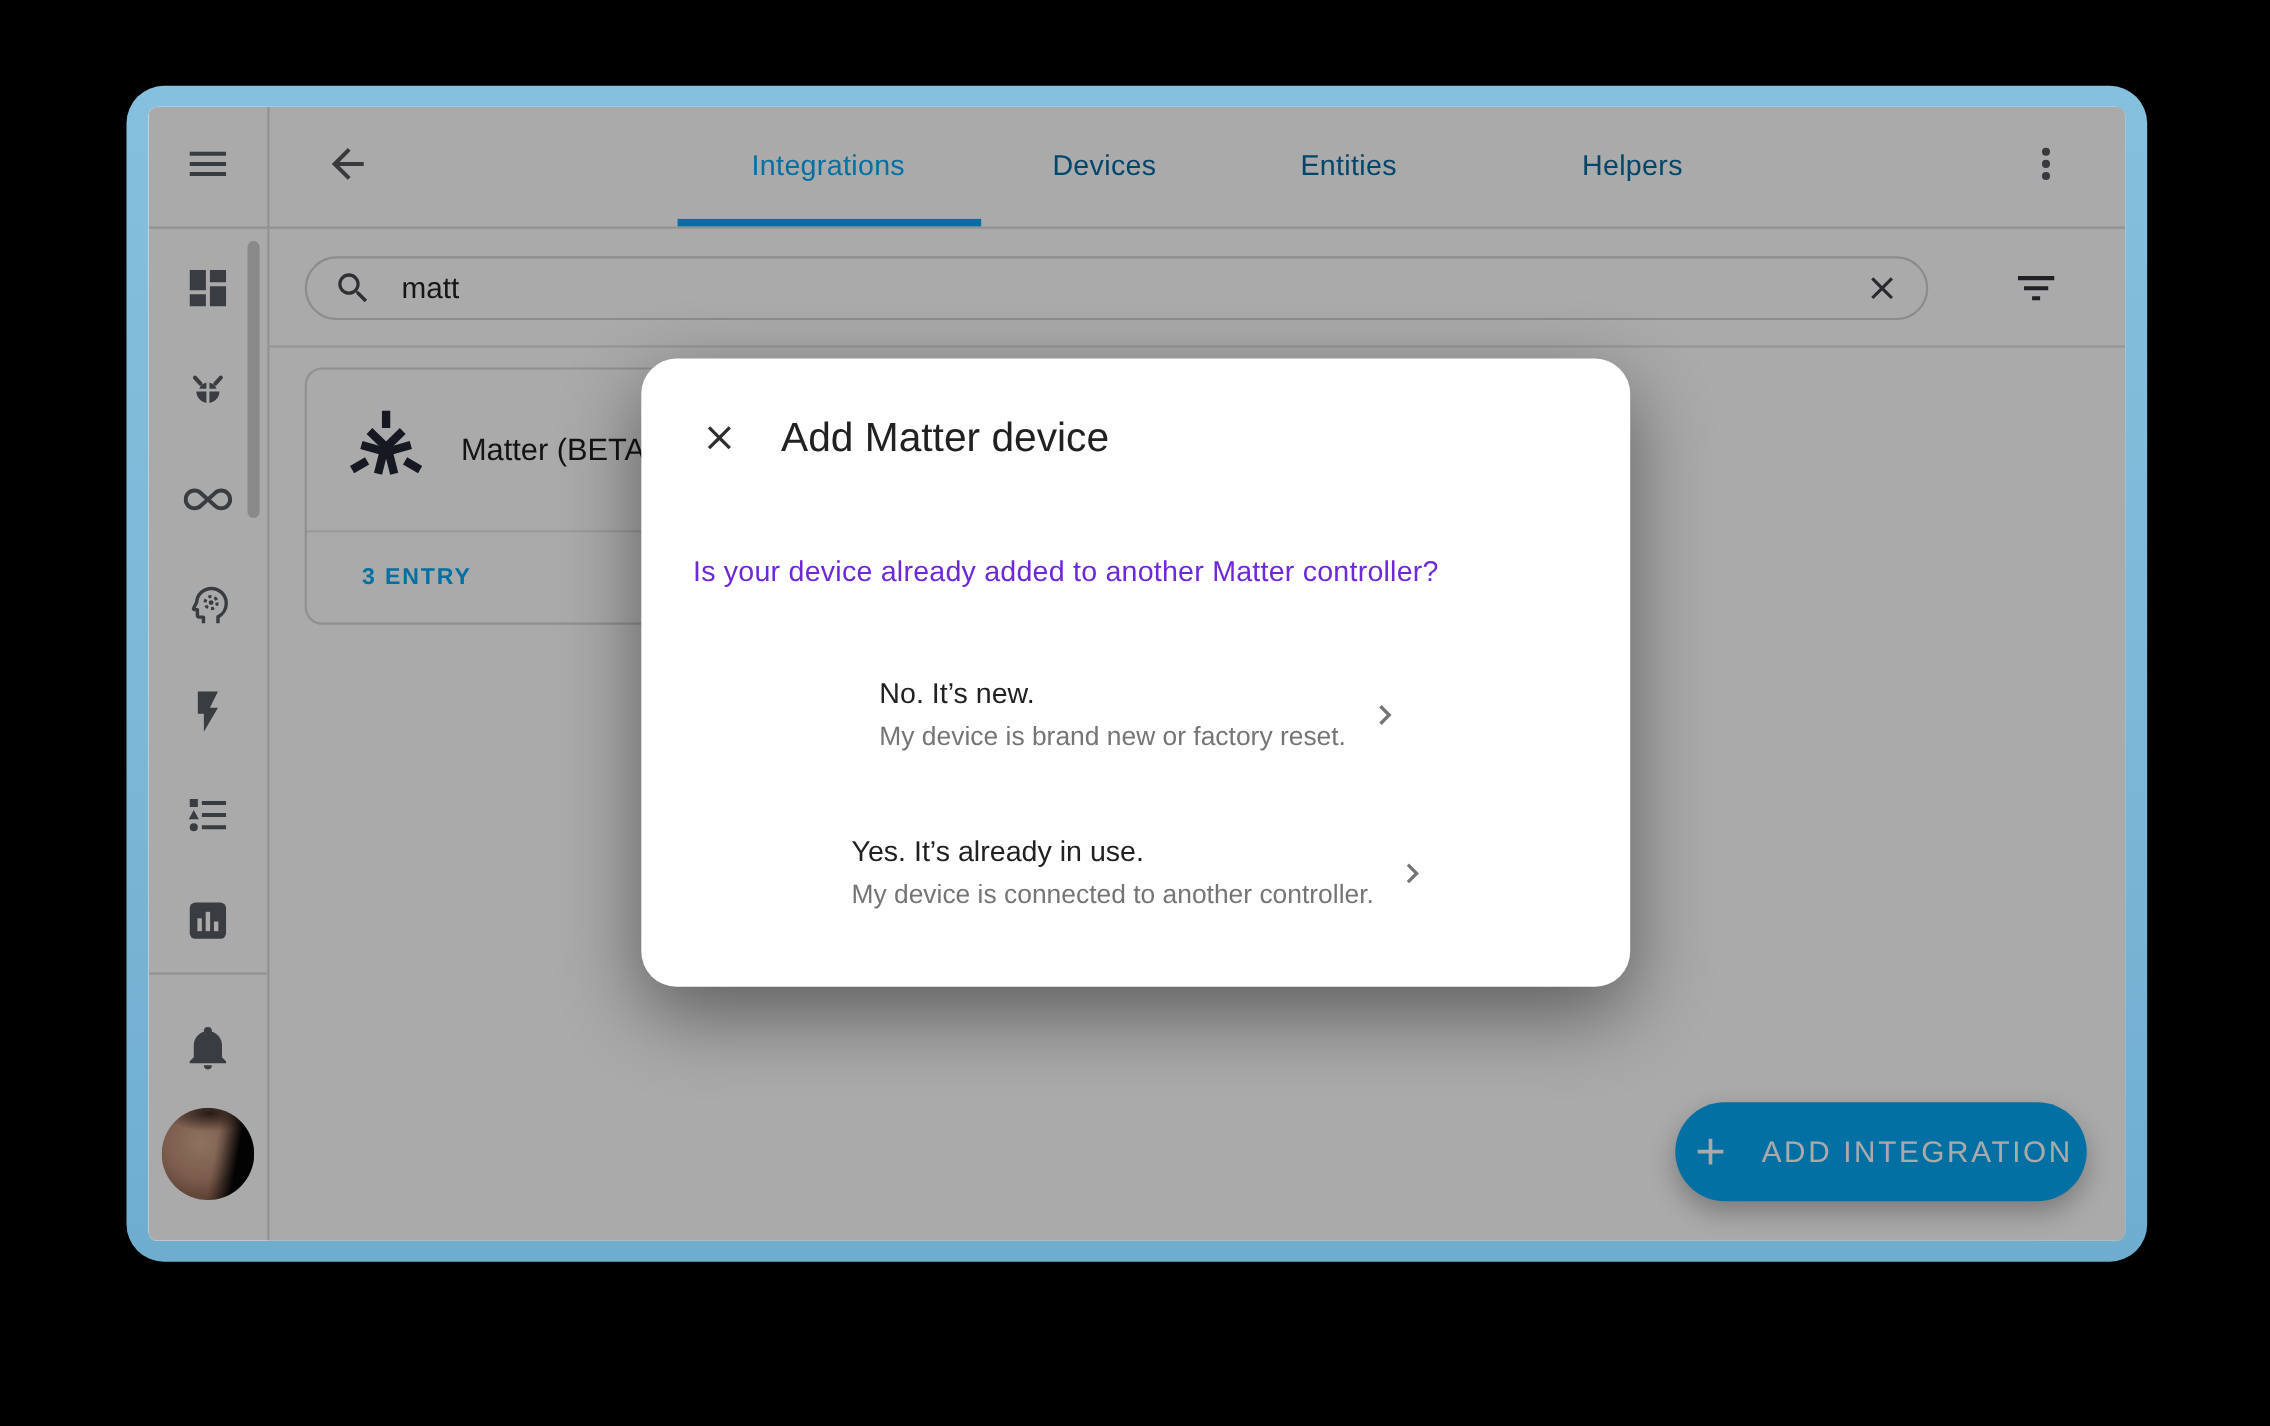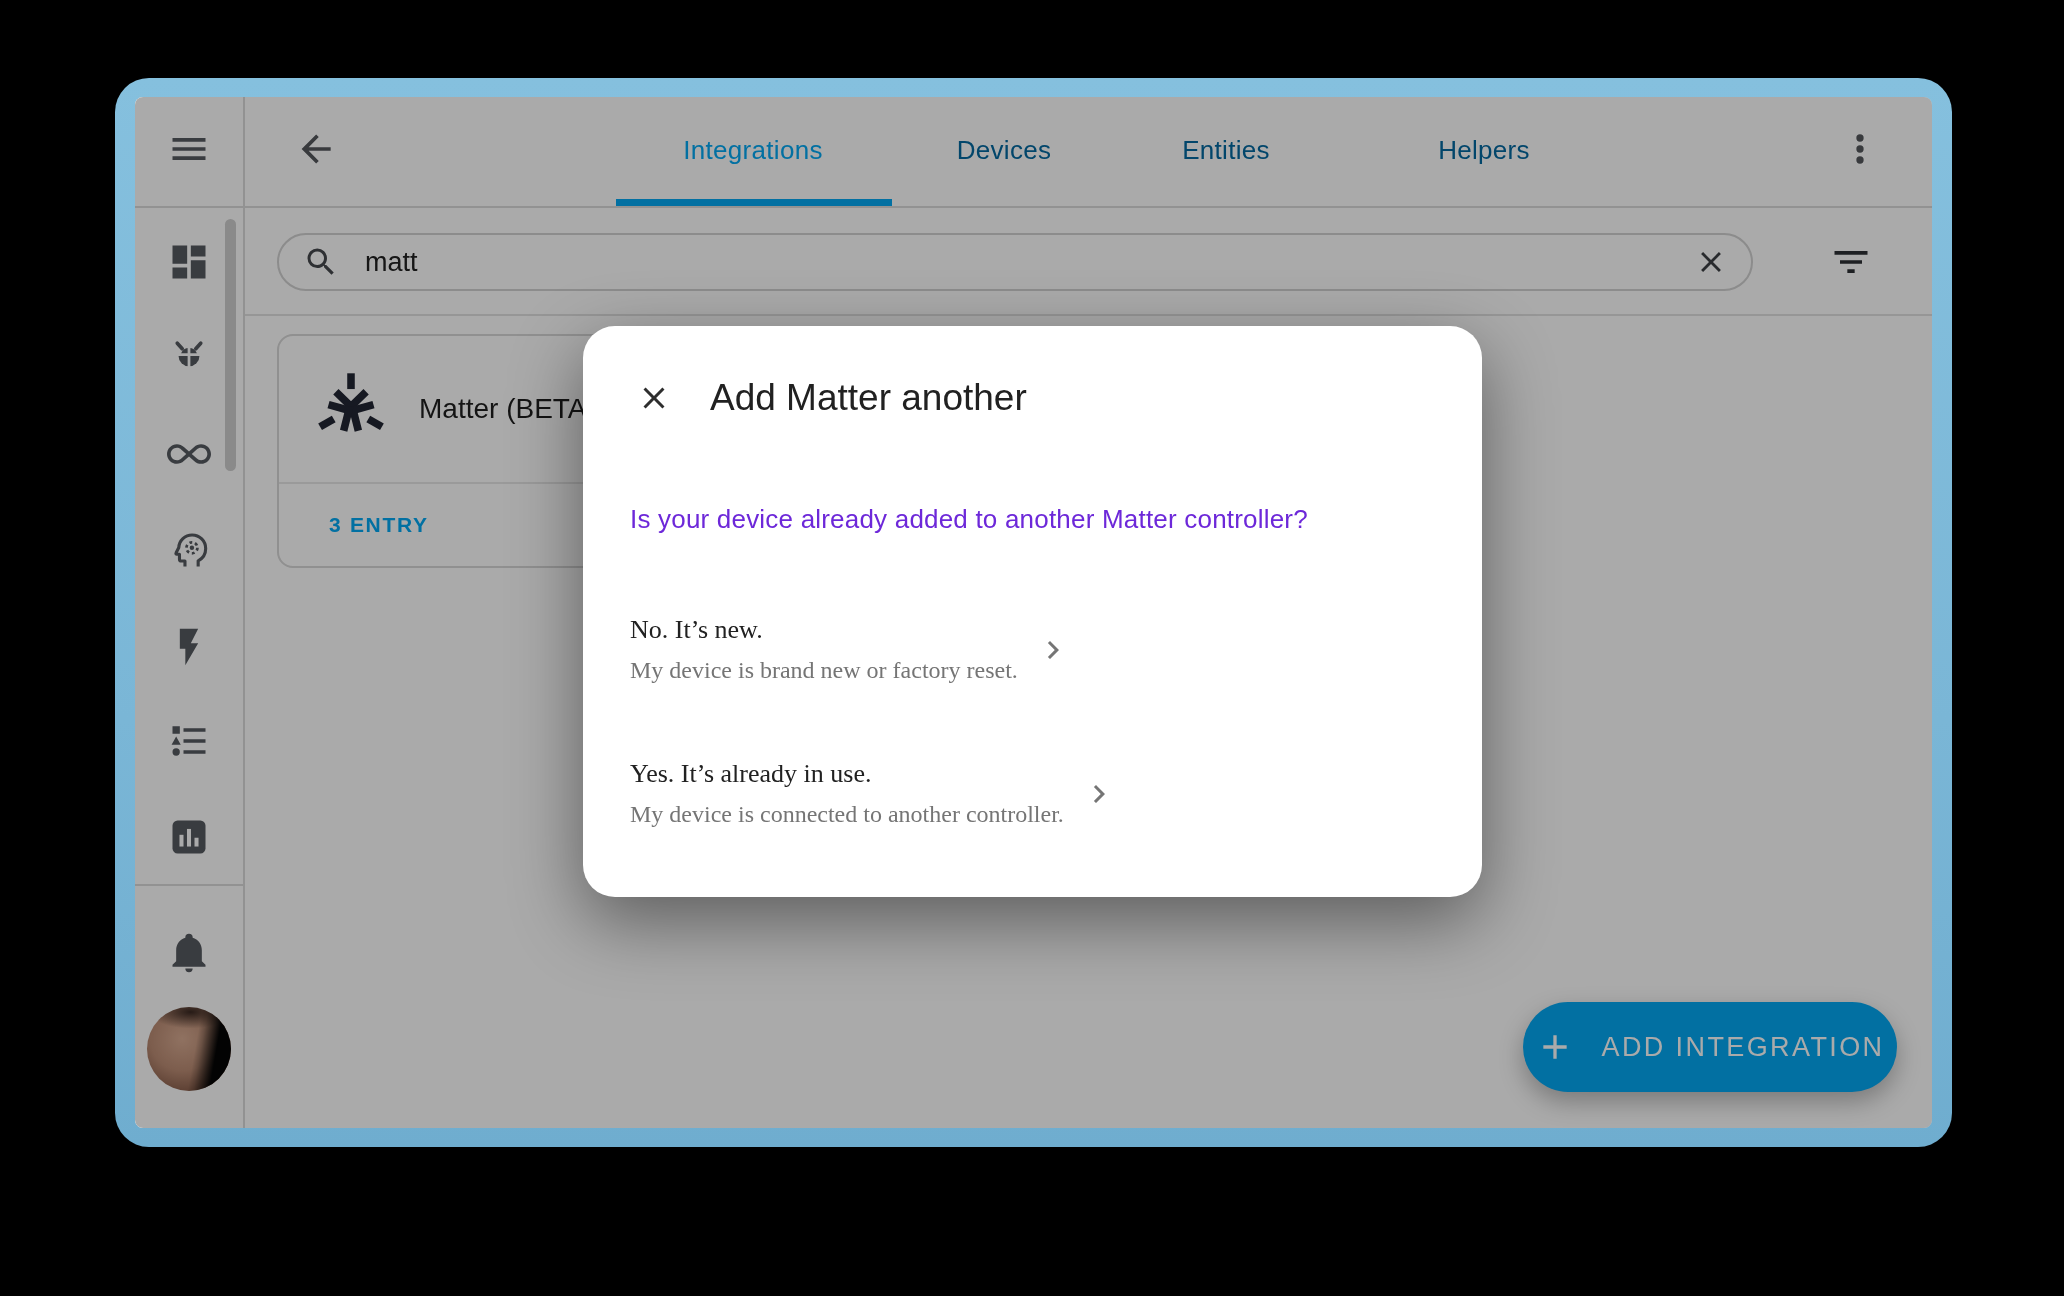--- a/index.html
+++ b/index.html
@@ -78,22 +78,22 @@
   
   .scrim { position:absolute; inset:0; background:rgba(0,0,0,0.335); z-index:40; }
   .dialog { position:absolute; left:448px; top:229px; width:899px; height:571px; background:#fff;
             border-radius:32px; z-index:50; box-shadow:0 24px 72px rgba(0,0,0,0.45); }
   .dialog-close { position:absolute; left:47px; top:48px; width:48px; height:48px; border:none;
                   background:none; cursor:pointer; padding:0; }
   .dialog-close svg { width:36px; height:36px; margin:6px; fill:#2e2e2e; }
   .dialog-title { position:absolute; left:127px; top:49px; font-size:37px; line-height:46px; color:#212121; }
   .dialog-question { position:absolute; left:47px; top:178px; font-size:26px; color:#6d28d9; letter-spacing:0.2px; }
   .option { position:absolute; left:47px; right:36px; height:74px; display:flex;
-            justify-content:flex-start; align-items:center; cursor:pointer; background:none; border:none;
-            text-align:left; font-family:Liberation Serif, serif;gap:17px; }
+            justify-content:center; align-items:center; cursor:pointer; background:none; border:none;
+            text-align:left; font-family:Liberation Sans, sans-serif;gap:17px; }
   .option-1 { top:287px; } .option-2 { top:431px; }
   .option-title { font-size:26px; line-height:34px; color:#212121; margin-bottom:6px; }
   .option-desc { font-size:24px; line-height:34px; color:#757575; }
   .option svg { width:36px; height:36px; fill:#757575; flex:none; }
 </style>
 </head>
 <body>
 
 <div class="stage">
   <div class="frame">
@@ -227,21 +227,21 @@
       </button>
 
       <div class="scrim"></div>
 
       <div class="dialog">
         <button class="dialog-close">
           <svg viewBox="0 0 24 24">
               <path d="M19,6.41L17.59,5L12,10.59L6.41,5L5,6.41L10.59,12L5,17.59L6.41,19L12,13.41L17.59,19L19,17.59L13.41,12L19,6.41Z"></path>
             </svg>
         </button>
-        <div class="dialog-title">Add Matter another</div>
+        <div class="dialog-title">Add Matter device</div>
         <div class="dialog-question">Is your device already added to another Matter controller?</div>
 
         <button class="option option-1">
           <span>
             <div class="option-title">No. It’s new.</div>
             <div class="option-desc">My device is brand new or factory reset.</div>
           </span>
           <svg viewBox="0 0 24 24">
               <path d="M8.59,16.59L13.17,12L8.59,7.41L10,6L16,12L10,18L8.59,16.59Z"></path>
             </svg>

